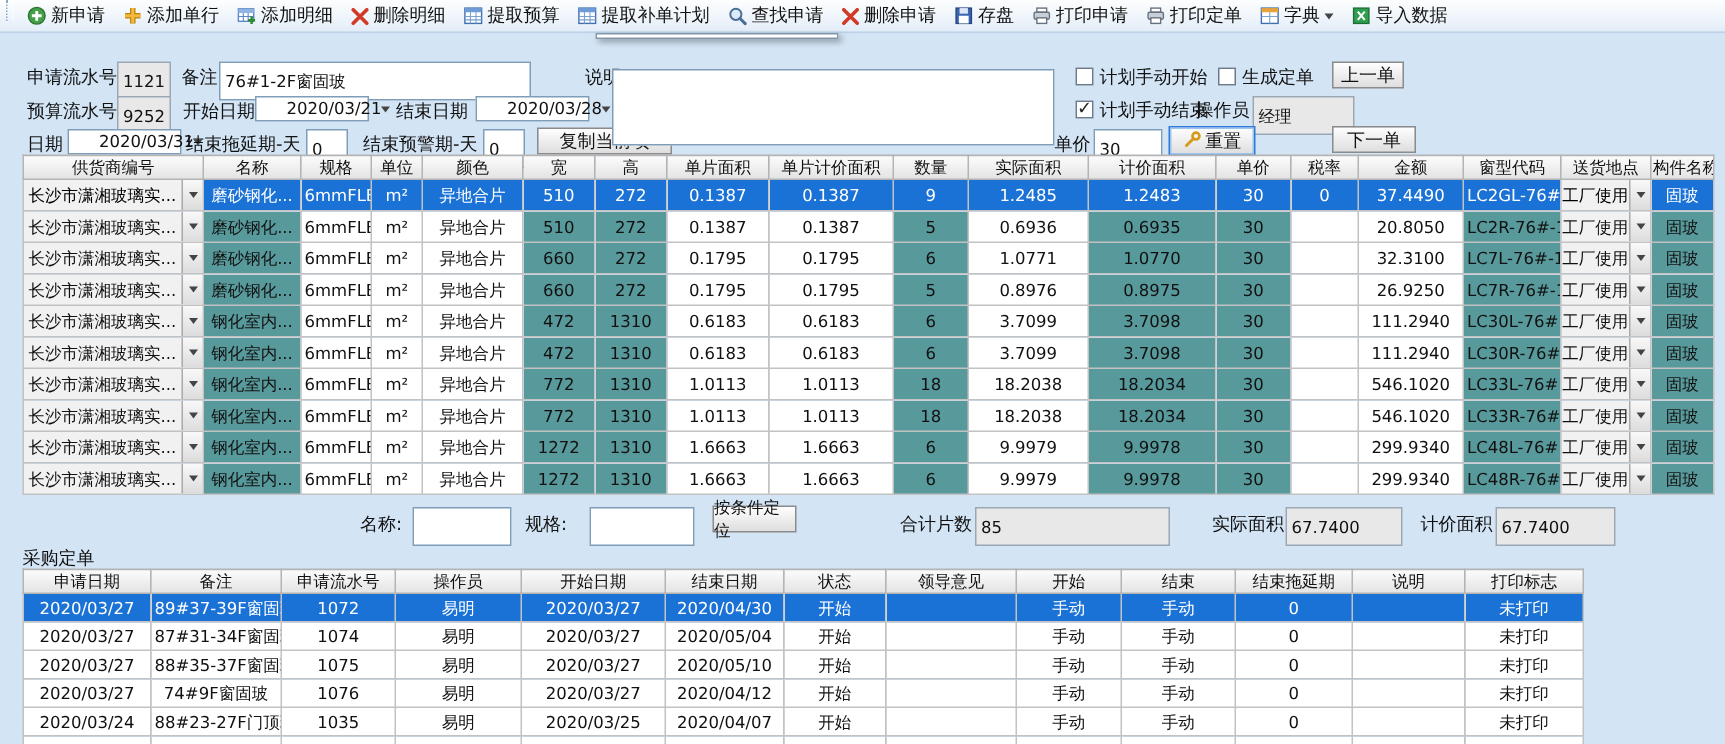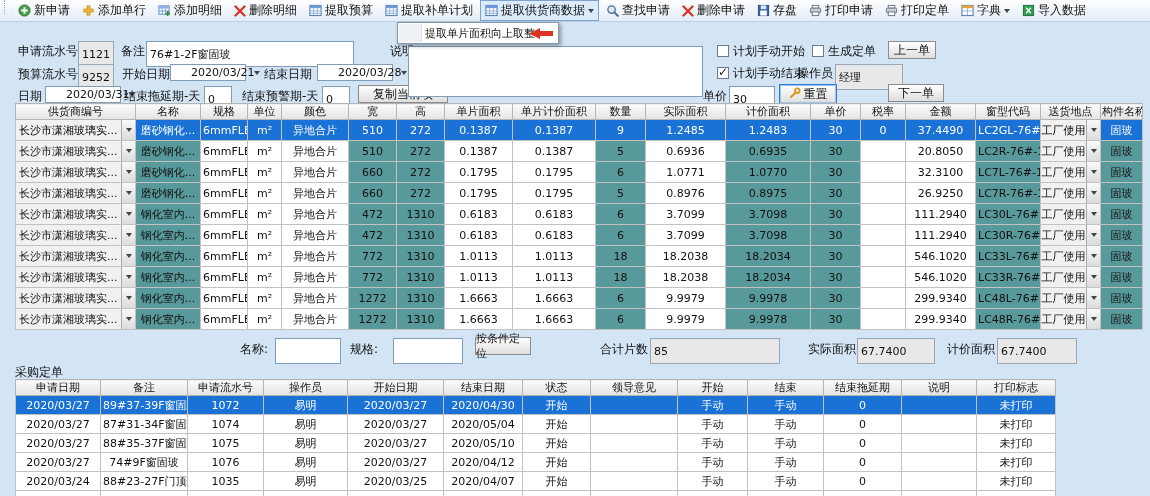--- a/index.html
+++ b/index.html
@@ -113,31 +113,20 @@
       <div class="tb-item">
         <span>
           <svg width="13" height="13" viewBox="0 0 14 14">
             <rect x="1" y="1.5" width="12" height="11" fill="#fff" stroke="#3e6fb0"></rect>
             <rect x="1" y="1.5" width="12" height="3" fill="#6f9bd6"></rect>
             <path d="M1 7.5 H13 M1 10 H13 M5 4.5 V12.5 M9 4.5 V12.5" stroke="#7aa0cf" stroke-width="0.8"></path>
           </svg>
         </span>
         <span>提取补单计划</span>
       </div>
-      <div class="tb-item active">
-        <span>
-          <svg width="13" height="13" viewBox="0 0 14 14">
-            <rect x="1" y="1.5" width="12" height="11" fill="#fff" stroke="#3e6fb0"></rect>
-            <rect x="1" y="1.5" width="12" height="3" fill="#6f9bd6"></rect>
-            <path d="M1 7.5 H13 M1 10 H13 M5 4.5 V12.5 M9 4.5 V12.5" stroke="#7aa0cf" stroke-width="0.8"></path>
-          </svg>
-        </span>
-        <span>提取供货商数据</span>
-        <span class="tri"></span>
-      </div>
       <div class="tb-item">
         <span>
           <svg width="13" height="13" viewBox="0 0 14 14">
             <circle cx="6" cy="6" r="4" fill="#dceaf7" stroke="#4a6e96" stroke-width="1.4"></circle>
             <path d="M9 9 L12.7 12.7" stroke="#4a6e96" stroke-width="2.2" stroke-linecap="round"></path>
           </svg>
         </span>
         <span>查找申请</span>
       </div>
       <div class="tb-item">
@@ -251,26 +240,20 @@
             <path d="M2 10 L6.5 5.5" stroke="#d69b1c" stroke-width="2" stroke-linecap="round"></path>
             <circle cx="8.3" cy="3.7" r="2.3" fill="none" stroke="#d69b1c" stroke-width="1.8"></circle>
           </svg></span>
       <span>重置</span>
     </div>
     <div class="btn" style="left:888px;top:62px;width:56px;height:18px">下一单</div>
   </div>
 
   <div class="menu" id="menu">
     <div class="menu-strip"></div>
-      <div class="menu-item">
-        <span>提取单片面积向上取整</span>
-        <span class="ra" style="right: 4px;"><svg width="24" height="11" viewBox="0 0 24 11">
-            <path d="M0 5.5 L11 0 V3 H24 V8 H11 V11 Z" fill="#dd3322"></path>
-          </svg></span>
-      </div>
     </div>
 
   <div class="gridwrap">
     <table class="grid" id="mainGrid" style="width: 1127px;">
         <colgroup>
           <col style="width: 120px;">
           <col style="width: 65px;">
           <col style="width: 47px;">
           <col style="width: 34px;">
           <col style="width: 67px;">

